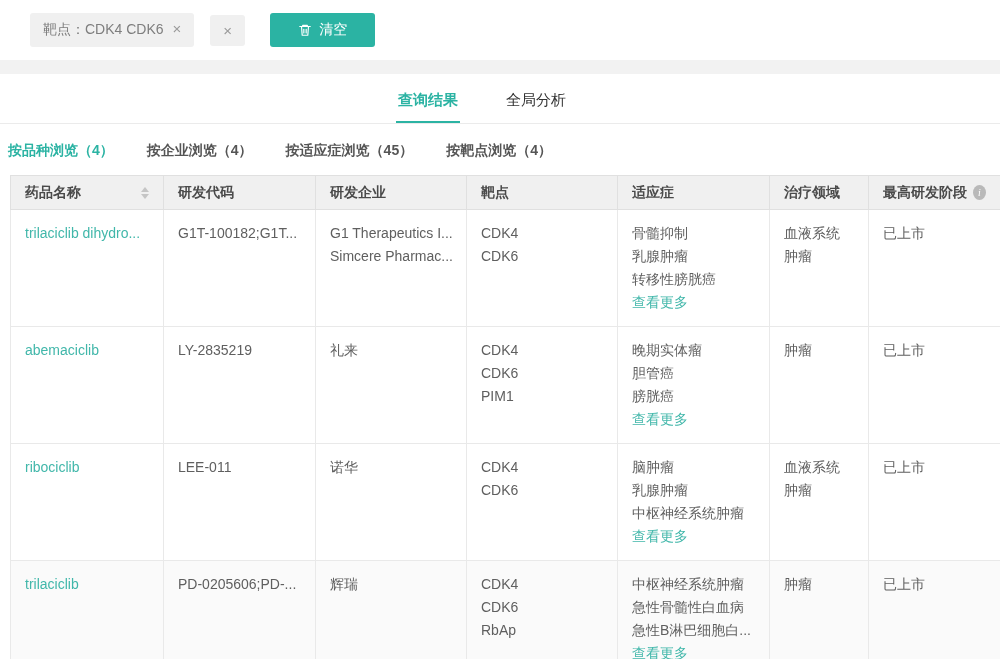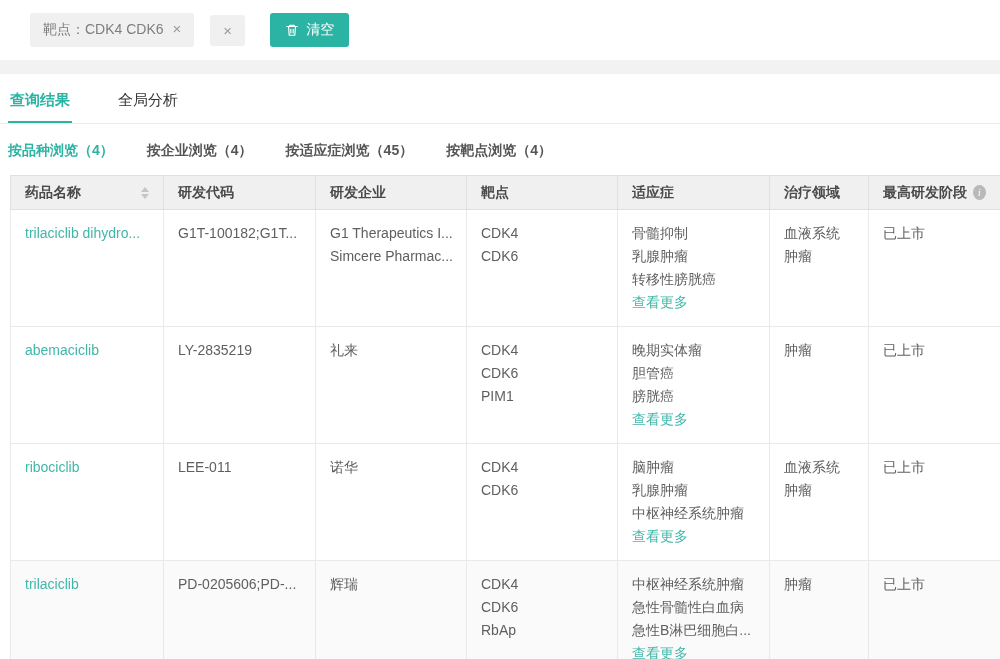--- a/index.html
+++ b/index.html
@@ -11,28 +11,28 @@
   }
   
   .filter-bar{display:flex;align-items:center;padding:13px 0 13px 30px;background:#fff;}
   .chip{
     display:inline-flex;align-items:flex-start;gap:9px;background:#f0f0f0;color:#7e7e7e;
     font-size:14px;padding:8px 13px;border-radius:3px;margin-right:16px;white-space:nowrap;
   }
   .chip .x{color:#9a9a9a;font-size:15px;line-height:1;cursor:pointer;}
   .clear-btn{
     display:inline-flex;align-items:center;gap:7px;background:var(--accent);color:#fff;
-    border:none;font-size:14px;padding:8px 15px;border-radius:3px;margin-left:9px;cursor:pointer;
+    border:none;font-size:14px;padding:8px 28px;border-radius:3px;margin-left:9px;cursor:pointer;
     font-family:inherit;
     justify-content:flex-end;
   }
   
   .band{height:14px;background:#f2f2f2;}
   
-  .tabbar{display:flex;padding-left:8px;border-bottom:1px solid #ebebeb;margin-top:8px;}
+  .tabbar{display:flex;padding-left:8px;border-bottom:1px solid #ebebeb;margin-top:8px;justify-content:center;}
   .tab{font-size:15px;color:#333;padding:9px 2px 11px;margin-right:44px;cursor:pointer;border-bottom:2px solid transparent;}
   .tab.active{color:var(--accent);font-weight:700;border-bottom-color:var(--accent);}
   
   .subtabs{display:flex;gap:33px;padding:18px 8px 15px;font-size:14px;}
   .subtab{color:#555;cursor:pointer;white-space:nowrap;font-weight:bold;}
   .subtab.active{color:var(--accent);}
   
   table.grid{table-layout:fixed;width:990px;margin-left:10px;border-collapse:collapse;font-size:14px;}
   .grid th{
     background:#f0f0f0;height:34px;padding:0 14px;text-align:left;color:#4a4a4a;

